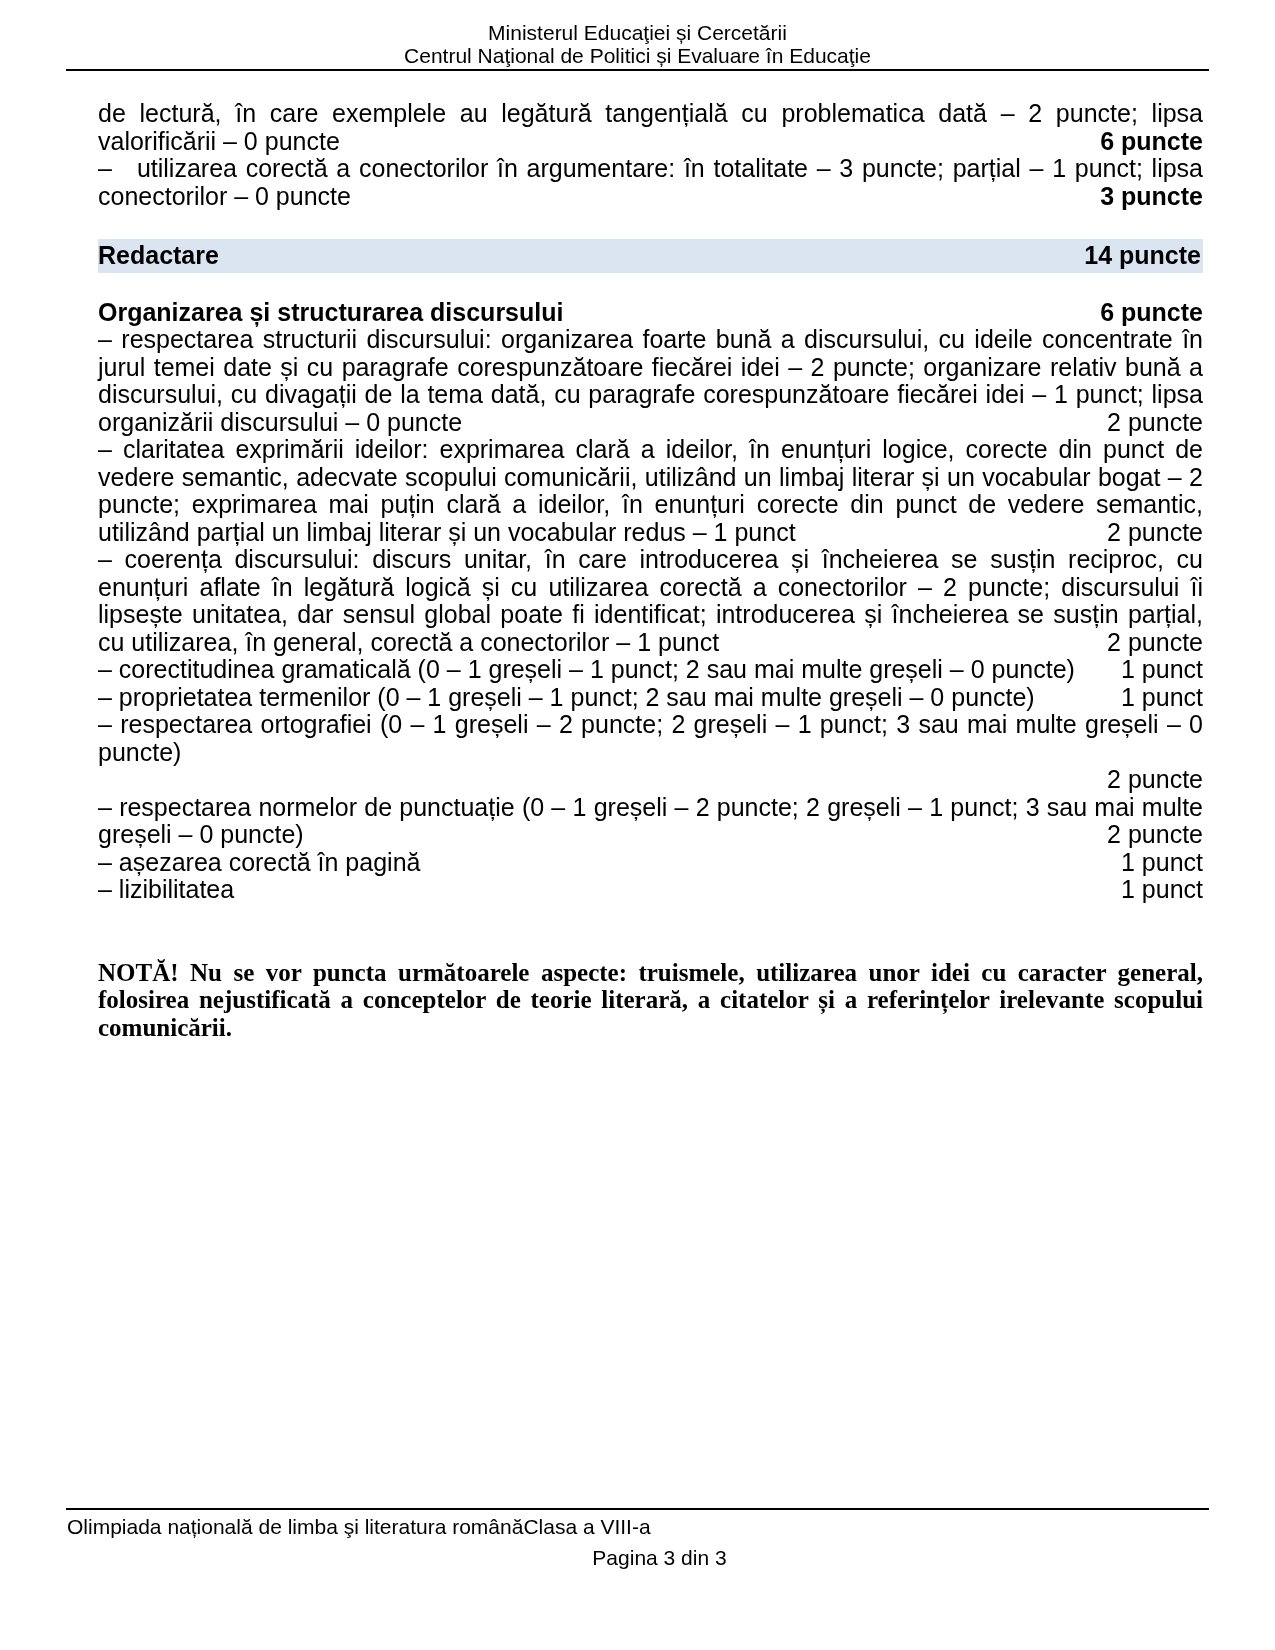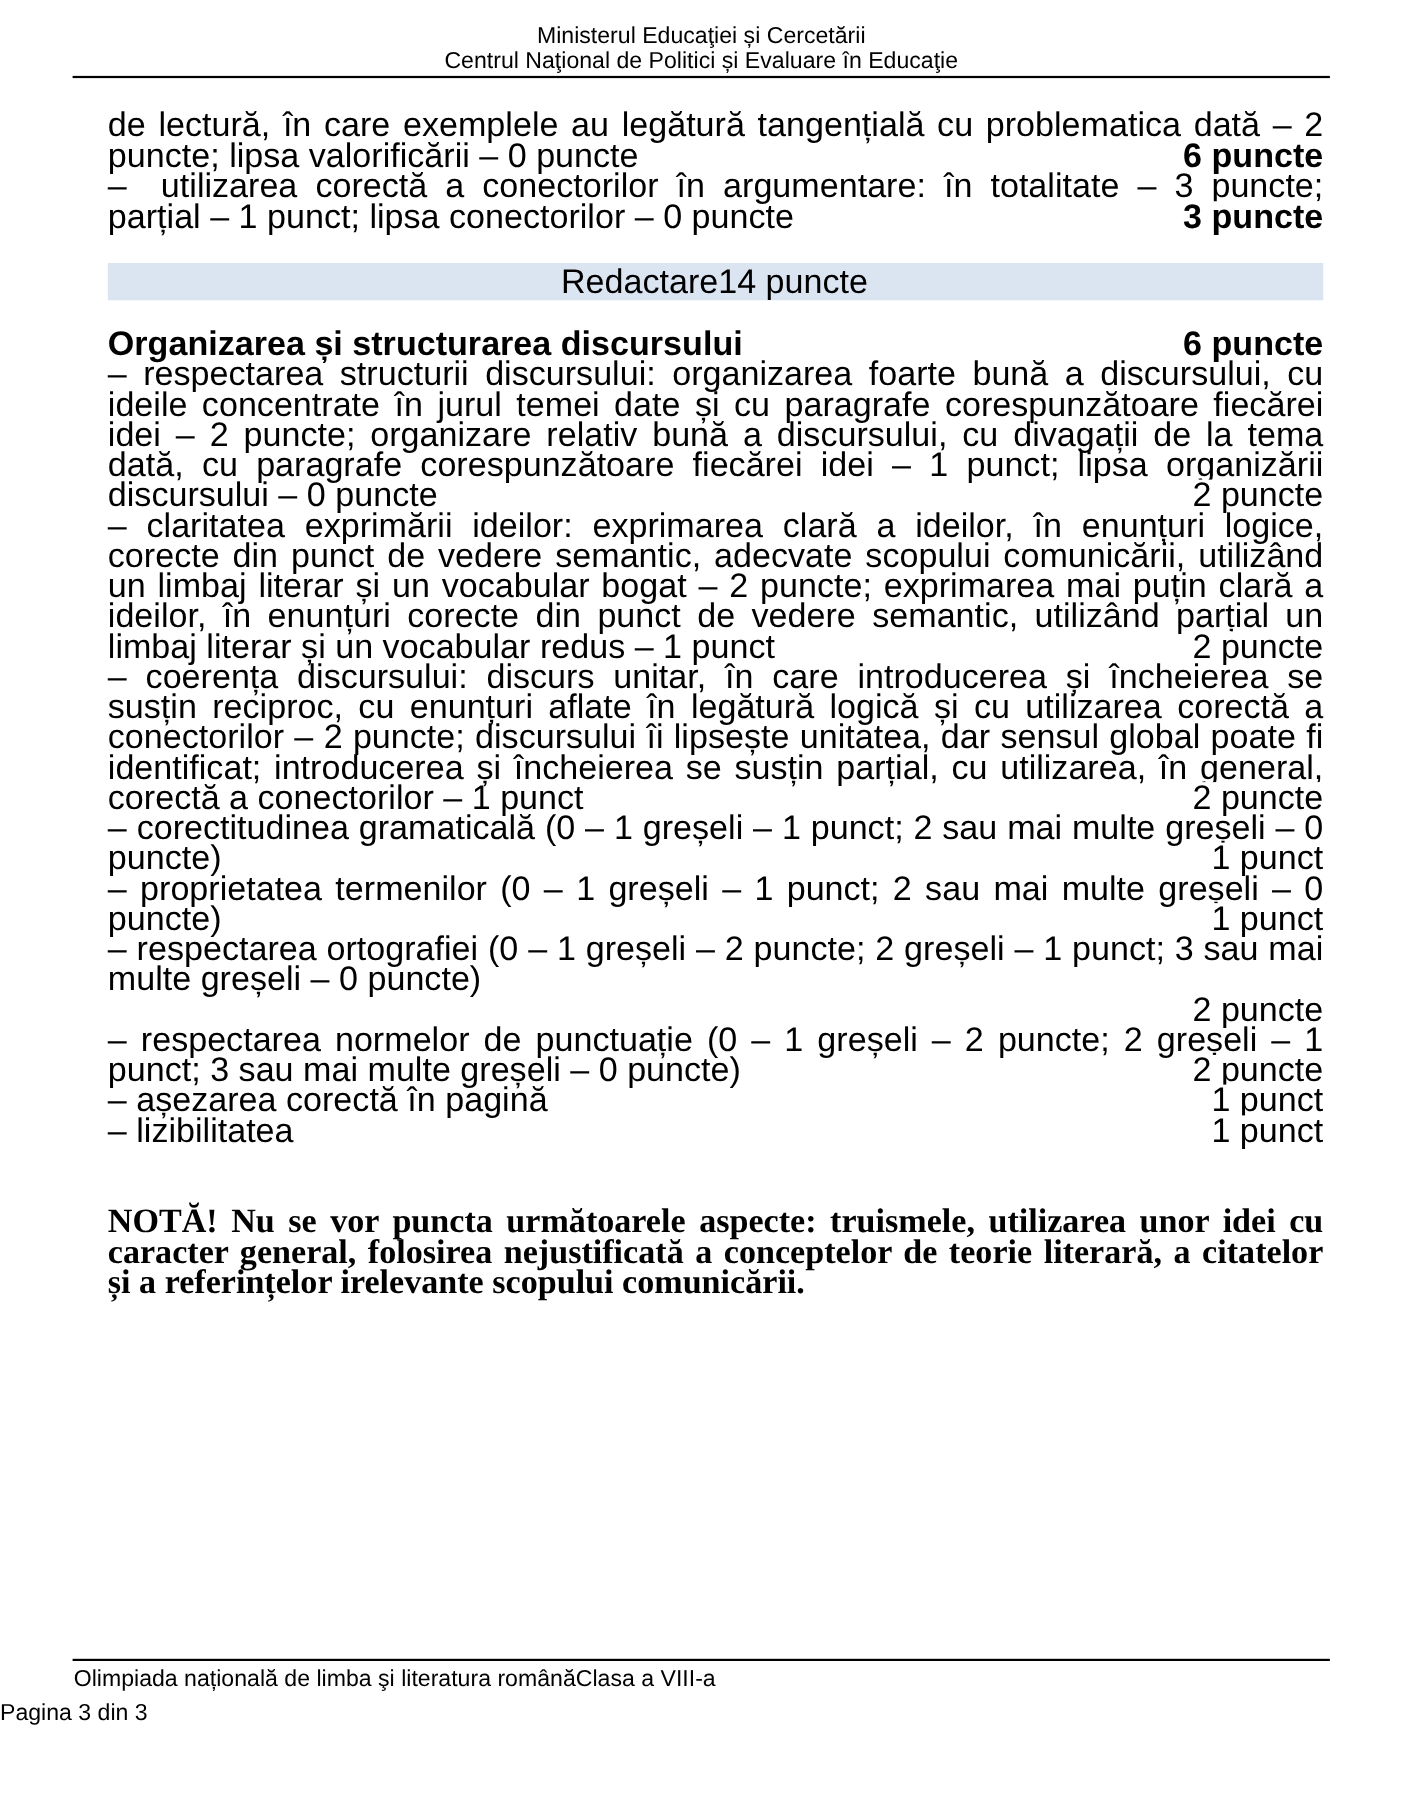--- a/index.html
+++ b/index.html
@@ -9,42 +9,42 @@
     color:#000;
     font-family:"Liberation Sans","DejaVu Sans",sans-serif;
   }
   .page { position:relative; width:1275px; height:1650px; overflow:hidden; background:#fff; }
 
   
   .doc-header { padding-top:21px; text-align:center; font-size:21px; line-height:23px; }
   .header-rule { border-top:2px solid #000; margin:2px 66px 0 66px; }
 
   
-  .content { margin:29px 72px 0 98px; font-size:31px; line-height:27.5px; }
+  .content { margin:29px 72px 0 98px; font-size:25px; line-height:27.5px; }
   .item { position:relative; text-align:justify; }
   .pts { position:absolute; right:0; bottom:0; background:#fff; padding-left:8px; white-space:nowrap; }
   .pts-bold { font-weight:bold; }
   .own-pts { text-align:right; }
 
   .bar {
     margin-top:29px; padding:3px 2px 3px 0;
     background:var(--highlight,#dbe5f1);
-    display:flex; justify-content:center;
-    font-weight:normal;
+    display:flex; justify-content:space-between;
+    font-weight:bold;
   }
   .sec-head { display:flex; justify-content:space-between; font-weight:bold; margin-top:26px; }
   .sec-head.sec-stil { margin-top:28px; }
 
   .note { margin-top:55px; font-weight:bold; text-align:justify;font-family:Liberation Serif, serif; }
 
   
   .doc-footer { position:absolute; top:1508px; left:0; right:0; font-size:21px; line-height:25px; }
   .footer-rule { border-top:2px solid #000; margin:0 66px 4px 66px; }
   .footer-row { display:flex; justify-content:flex-start; align-items:flex-start; margin:0 70px 0 67px; }
-  .footer-page { margin-top:6px; }
+  .footer-page { text-align:center; margin-top:6px;padding-left:44px; }
 </style>
 </head>
 <body>
 
 <div class="page">
 
   <div class="doc-header">
     <div>Ministerul Educaţiei și Cercetării</div>
     <div>Centrul Naţional de Politici și Evaluare în Educaţie</div>
   </div>

